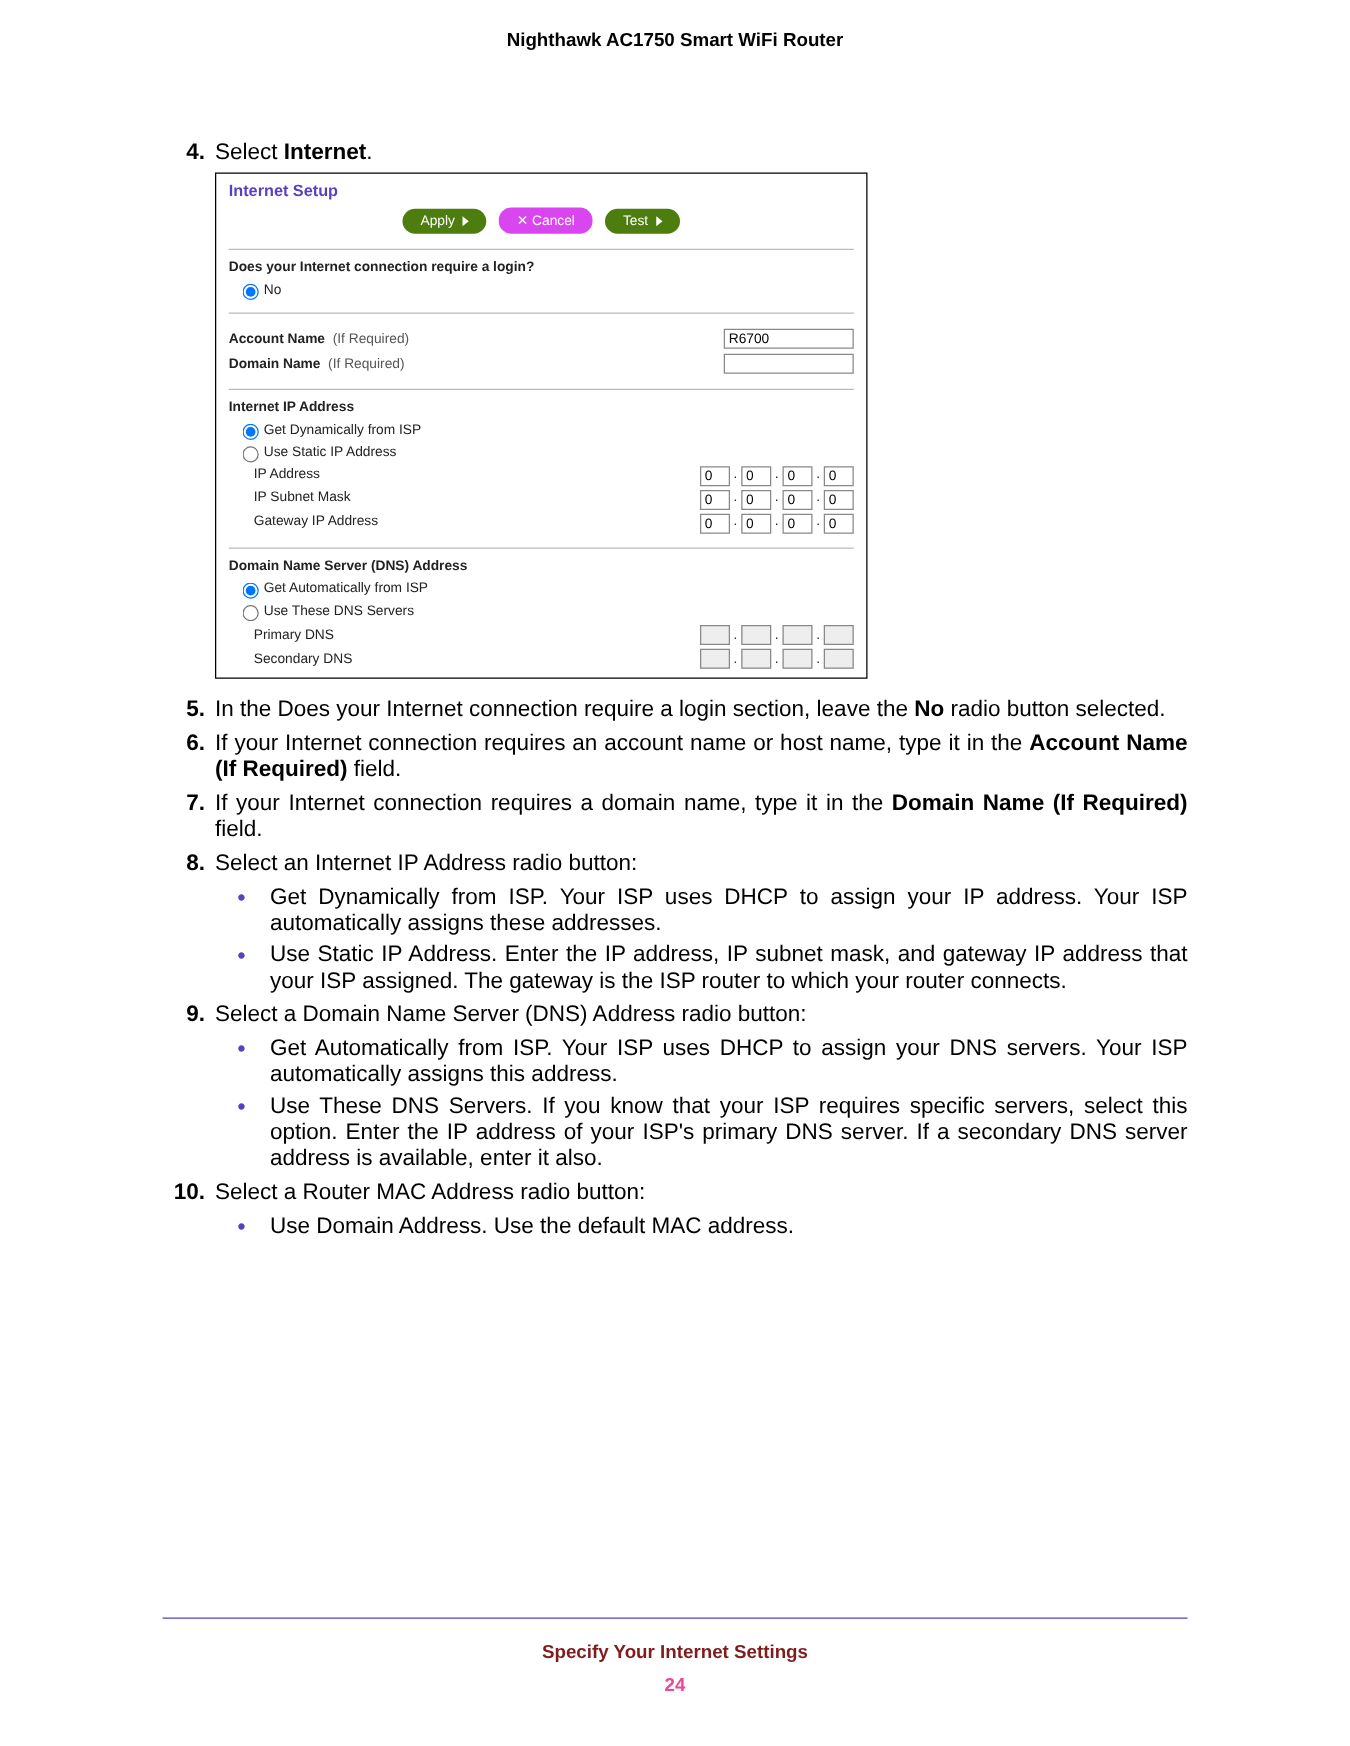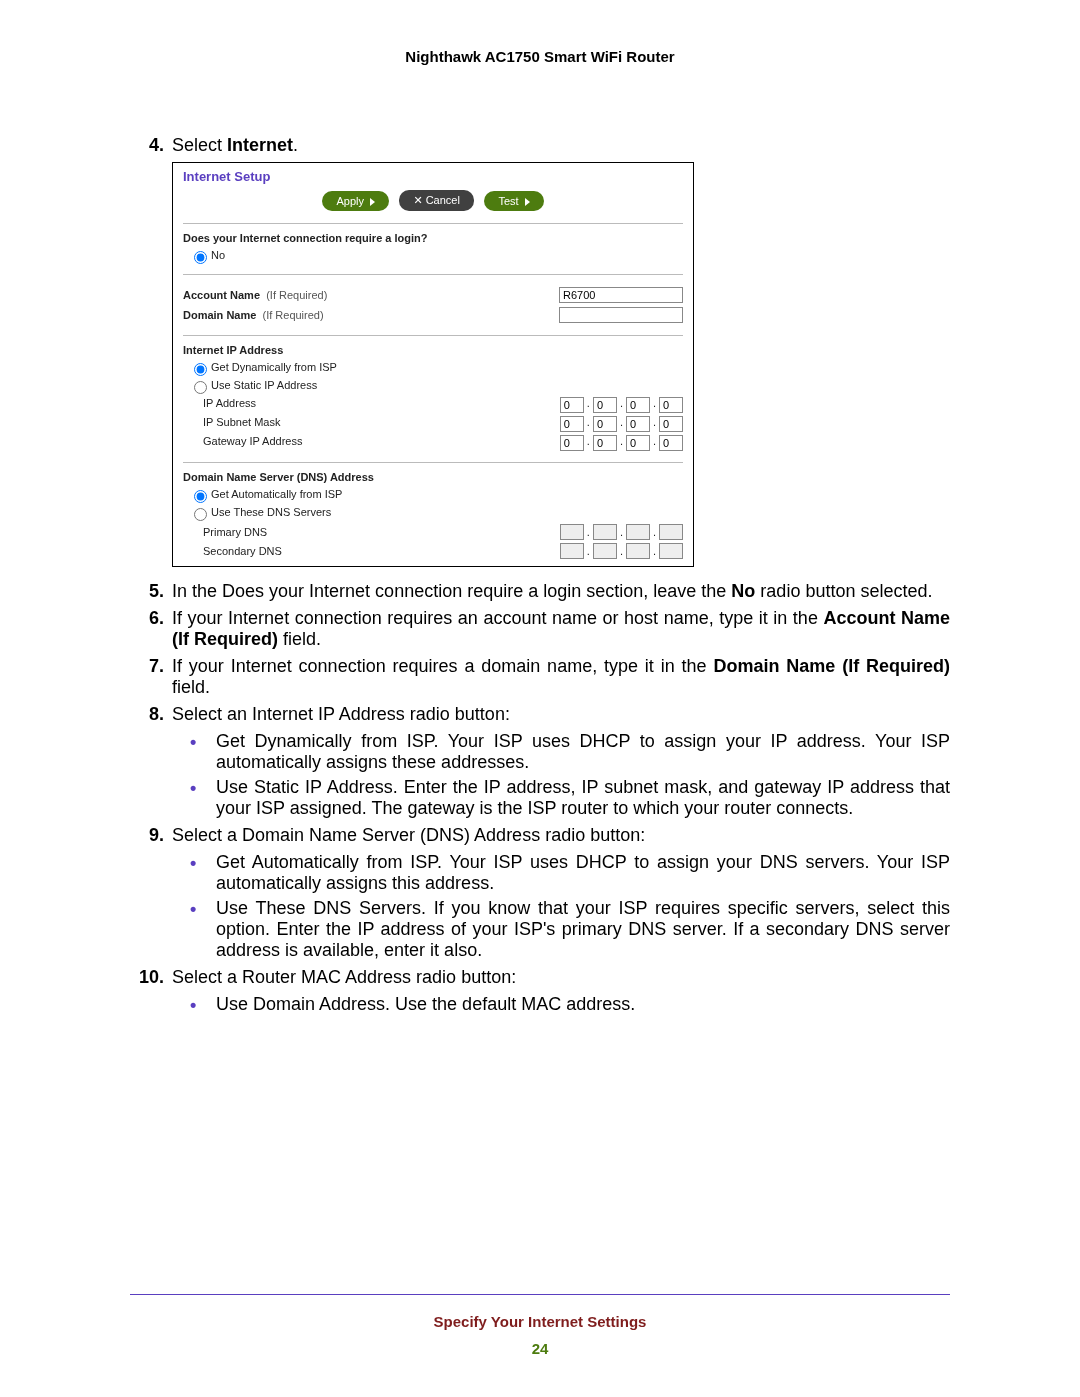--- a/index.html
+++ b/index.html
@@ -7,21 +7,21 @@
     padding: 0;
     background: #fff;
     font-family: Arial, Helvetica, sans-serif;
     color: #000;
   }
   .page {
     width: 1080px;
     height: 1397px;
     position: relative;
     box-sizing: border-box;
-    padding: 48px 130px 0 130px;
+    padding: 24px 130px 0 130px;
   }
   .doc-header {
     text-align: center;
     font-weight: bold;
     font-size: 15px;
     margin-bottom: 70px;
   }
   .step-row {
     display: flex;
     font-size: 18px;
@@ -83,21 +83,21 @@
   .pill {
     display: inline-block;
     color: #fff;
     font-size: 11px;
     padding: 4px 14px;
     border-radius: 10px;
     margin: 0 3px;
     vertical-align: middle;
   }
   .pill-green { background: #4d7c0f; }
-  .pill-purple { background: #404040; text-align: right; }
+  .pill-purple { background: #d946ef; text-align: right; }
   .tri::after {
     content: "";
     display: inline-block;
     margin-left: 6px;
     border-left: 5px solid #fff;
     border-top: 4px solid transparent;
     border-bottom: 4px solid transparent;
     vertical-align: middle;
   }
   .shot hr {
@@ -127,21 +127,21 @@
   .shot-label-row .lbl { flex: 1; }
   .shot-label-row .lbl .req { color: #555; }
   .txt {
     border: 1px solid #888;
     height: 16px;
     font-size: 11px;
     padding: 1px 3px;
     box-sizing: border-box;
     background: #fff;
   }
-  .txt-wide { width: 124px; }
+  .txt-wide { width: 104px; }
   .oct { width: 24px; text-align: left; }
   .oct-grey { background: #eee; }
   .dot { margin: 0 3px; }
   .ip-row {
     display: flex;
     align-items: flex-start;
     margin: 3px 0 3px 20px;
   }
   .ip-row .lbl { flex: 1; }
   .dns-row {
@@ -161,21 +161,21 @@
   .footer-line {
     border-top: 1px solid #5a3fc0;
     margin-bottom: 18px;
   }
   .footer-title {
     color: #7f1d1d;
     font-weight: bold;
     font-size: 15px;
   }
   .footer-page {
-    color: #4d7c0f;
+    color: #ec4899;
     font-weight: bold;
     font-size: 15px;
     margin-top: 10px;
   }
 </style>
 </head>
 <body>
 
 <div class="page">
   <div class="doc-header">Nighthawk AC1750 Smart WiFi Router</div>

